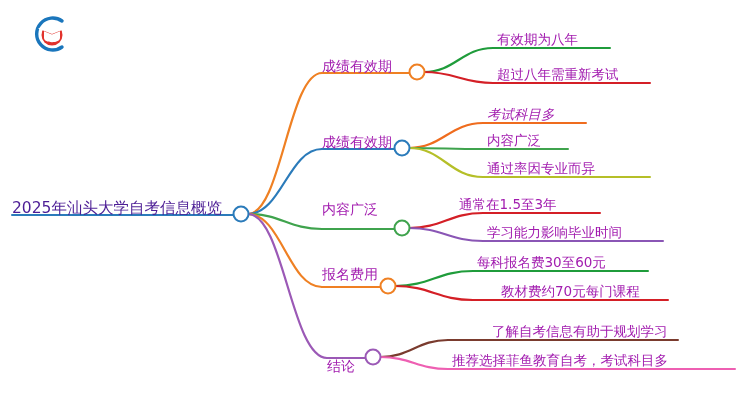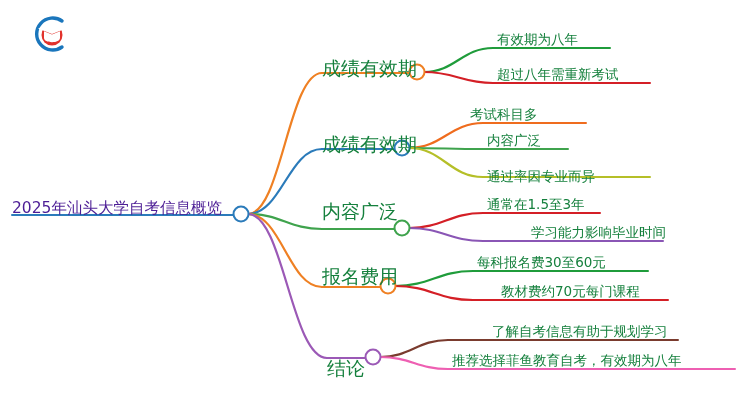--- a/index.html
+++ b/index.html
@@ -59,30 +59,30 @@
     font-family: "DejaVu Sans", "Liberation Sans", sans-serif;
     font-size: 9.5px;
     color: #555555;
     letter-spacing: 0.3px;
     white-space: nowrap;
   }
   
   .mm-label {
     position: absolute;
     font-family: "DejaVu Sans", "Liberation Sans", sans-serif;
-    color: #15803d;
+    color: #a21caf;
     white-space: nowrap;
     line-height: 1;
   }
   .mm-label.root {
     font-size: 15.5px;
     color: #4c1d95;
   }
   .mm-label.branch {
-    font-size: 19px;
+    font-size: 14px;
   }
   .mm-label.leaf {
     font-size: 13.5px;
   }
 </style>
 </head>
 <body>
 
 <div class="logo-wrap">
   <svg class="logo-mark" viewBox="0 0 44 40">
@@ -141,25 +141,25 @@
       <circle cx="373" cy="357" r="7.5" fill="#ffffff" stroke="#9b59b6" stroke-width="2"></circle>
     </g>
 </svg>
 
 <div id="labels">
     <div class="mm-label root" style="left: 12px; top: 201px;">2025年汕头大学自考信息概览</div>
     <div class="mm-label branch" style="left: 322px; top: 59px;">成绩有效期</div>
     <div class="mm-label leaf" style="left: 497px; top: 33px;">有效期为八年</div>
     <div class="mm-label leaf" style="left: 497px; top: 68px;">超过八年需重新考试</div>
     <div class="mm-label branch" style="left: 322px; top: 135px;">成绩有效期</div>
-    <div class="mm-label leaf" style="left: 470px; top: 108px;">考试科目多</div>
+    <div class="mm-label leaf" style="left: 487px; top: 108px; font-style: italic;">考试科目多</div>
     <div class="mm-label leaf" style="left: 487px; top: 134px;">内容广泛</div>
-    <div class="mm-label leaf" style="left: 487px; top: 162px; margin-top: 8px;">通过率因专业而异</div>
+    <div class="mm-label leaf" style="left: 487px; top: 162px;">通过率因专业而异</div>
     <div class="mm-label branch" style="left: 322px; top: 202px;">内容广泛</div>
-    <div class="mm-label leaf" style="left: 487px; top: 198px; text-align: center;">通常在1.5至3年</div>
-    <div class="mm-label leaf" style="left: 487px; top: 226px; margin-left: 44px;">学习能力影响毕业时间</div>
+    <div class="mm-label leaf" style="left: 459px; top: 198px; text-align: center;">通常在1.5至3年</div>
+    <div class="mm-label leaf" style="left: 487px; top: 226px;">学习能力影响毕业时间</div>
     <div class="mm-label branch" style="left: 322px; top: 267px; text-align: center;">报名费用</div>
     <div class="mm-label leaf" style="left: 477px; top: 256px;">每科报名费30至60元</div>
     <div class="mm-label leaf" style="left: 501px; top: 285px;">教材费约70元每门课程</div>
     <div class="mm-label branch" style="left: 327px; top: 338px; margin-top: 21px;">结论</div>
     <div class="mm-label leaf" style="left: 452px; top: 325px; margin-left: 40px;">了解自考信息有助于规划学习</div>
-    <div class="mm-label leaf" style="left: 452px; top: 354px;">推荐选择菲鱼教育自考，有效期为八年</div>
+    <div class="mm-label leaf" style="left: 452px; top: 354px;">推荐选择菲鱼教育自考，考试科目多</div>
   </div>
 
 </body></html>

